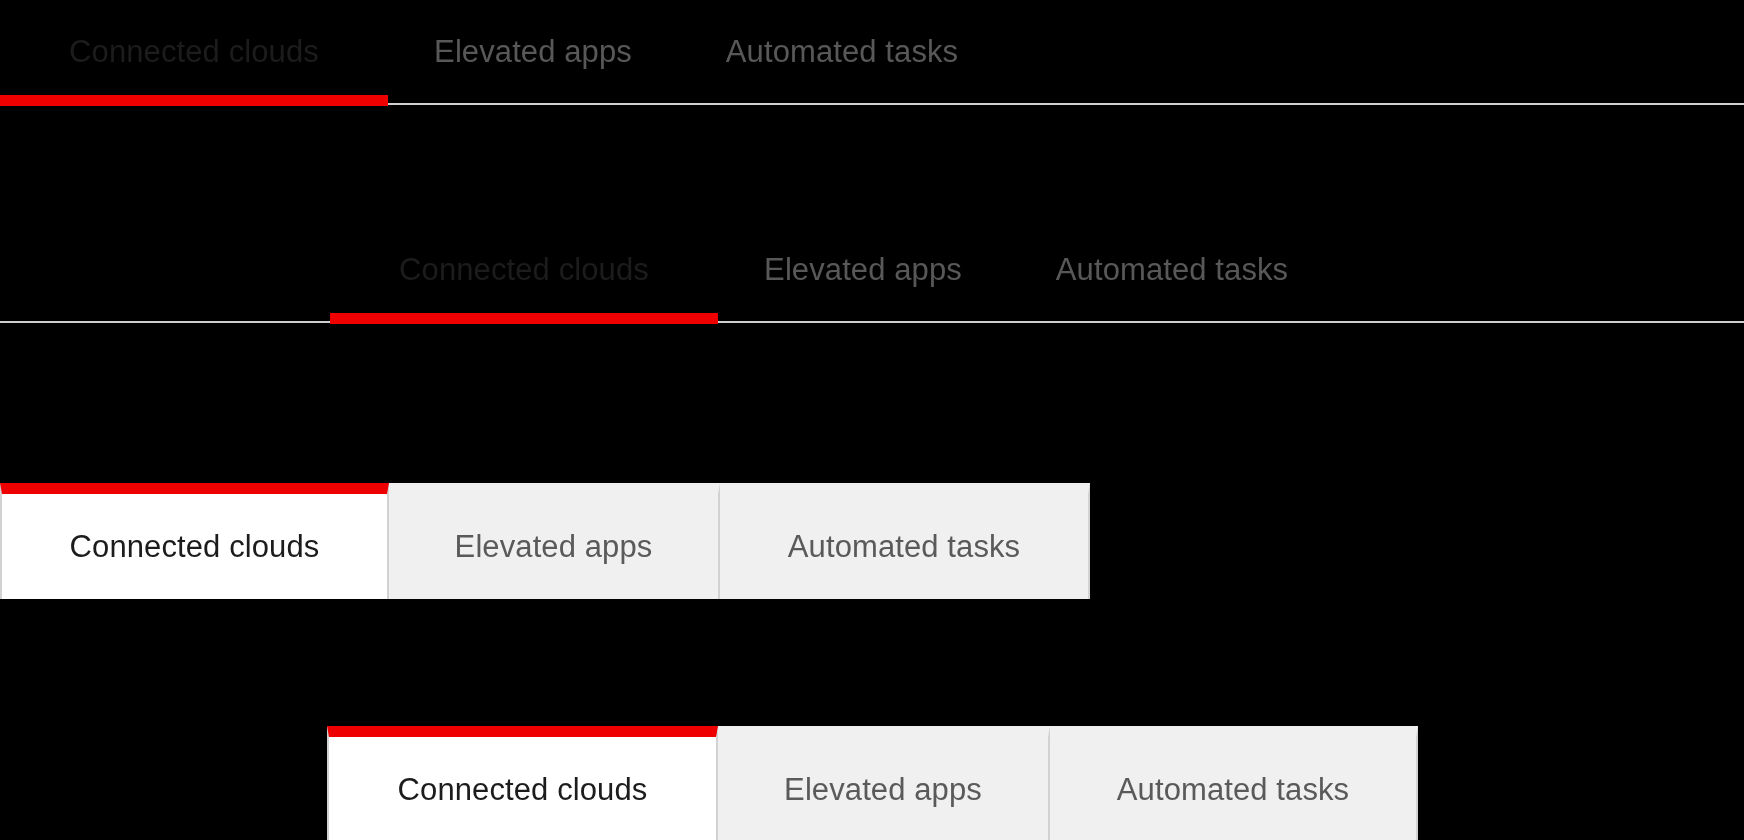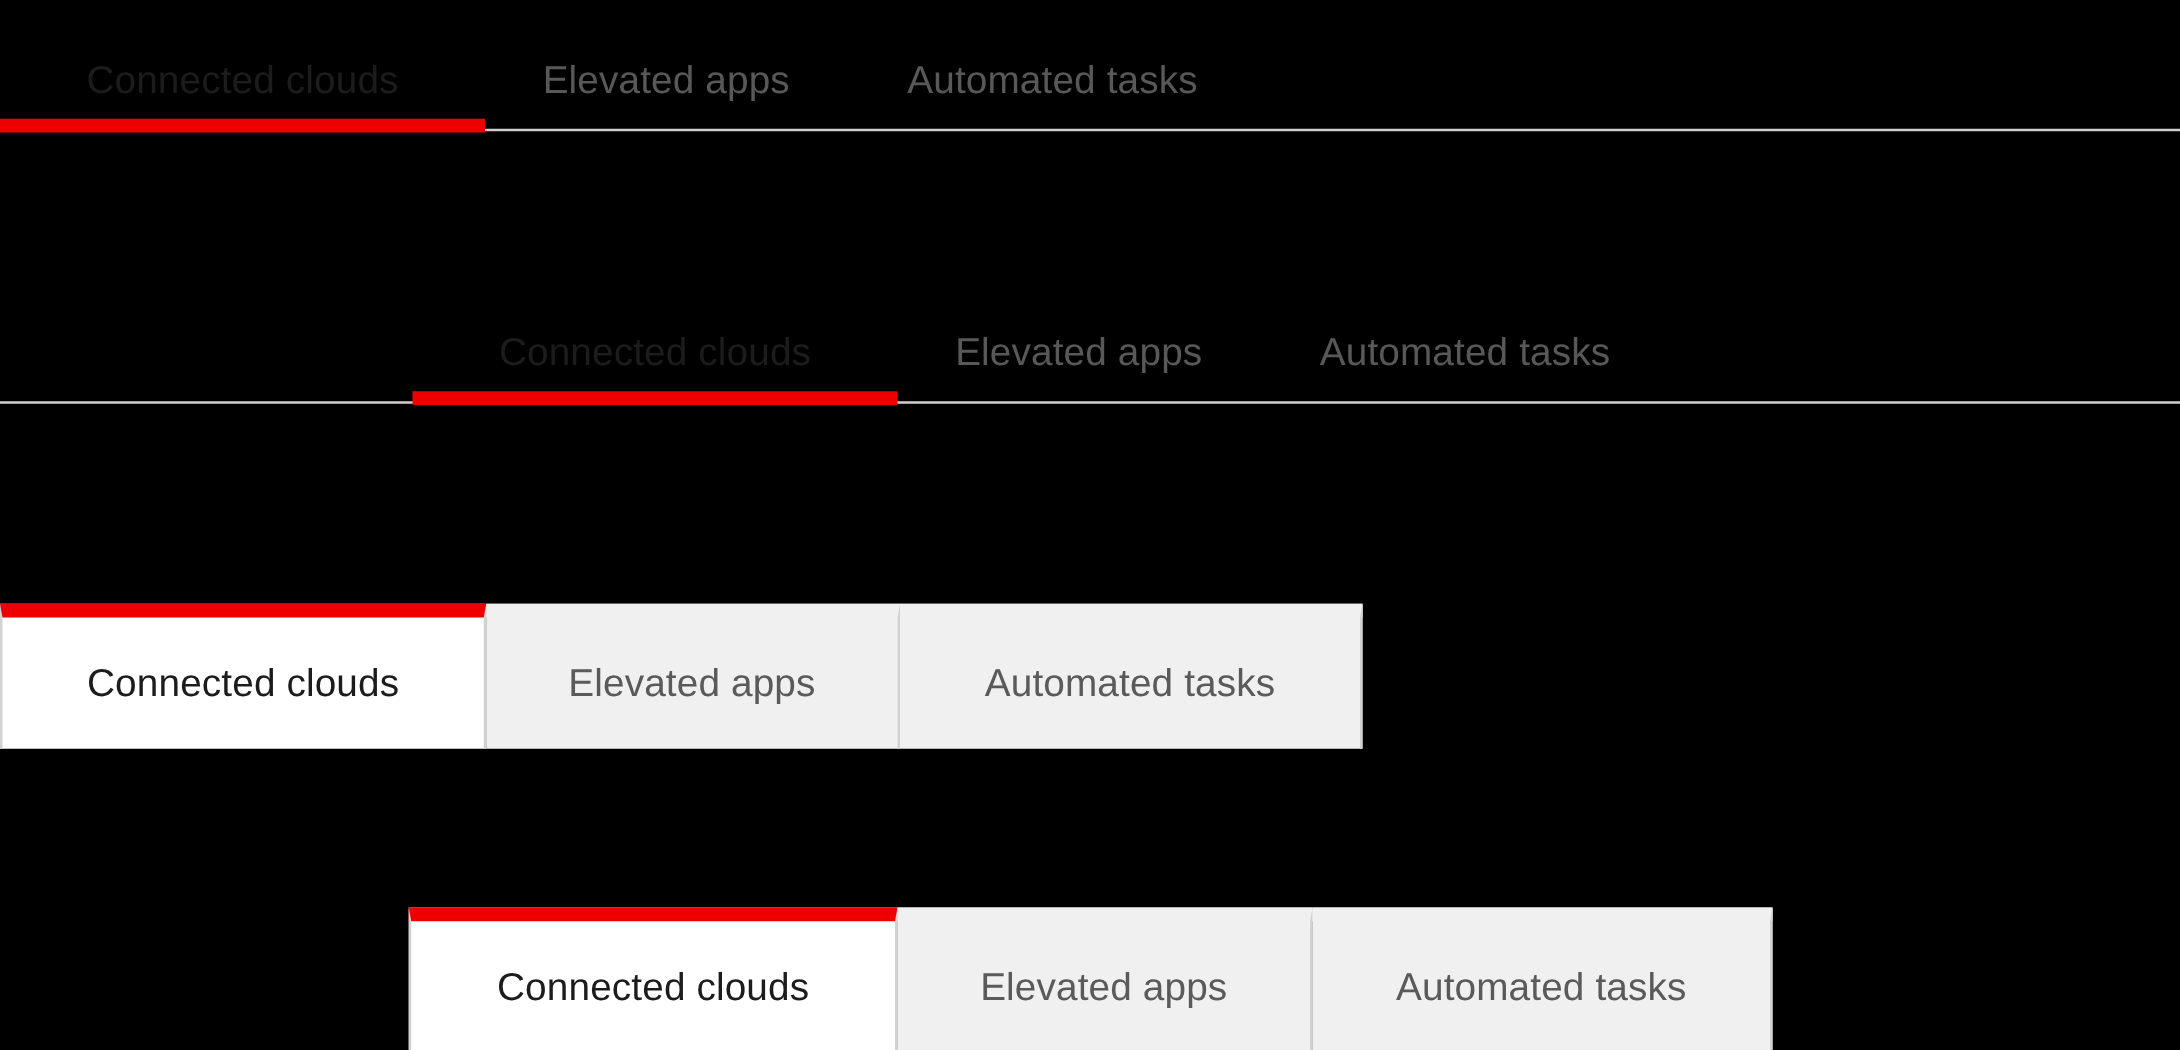--- a/index.html
+++ b/index.html
@@ -23,21 +23,21 @@
   }
 
   
   .underline-tabs {
     position: absolute;
     height: 78px;
   }
   .underline-tabs .tabs-row {
     position: absolute;
     left: 0;
-    top: 13px;
+    top: 1px;
     height: 78px;
     white-space: nowrap;
   }
   .underline-tab {
     display: inline-block;
     box-sizing: border-box;
     height: 78px;
     line-height: 78px;
     font-size: 31px;
     letter-spacing: 0.1px;

